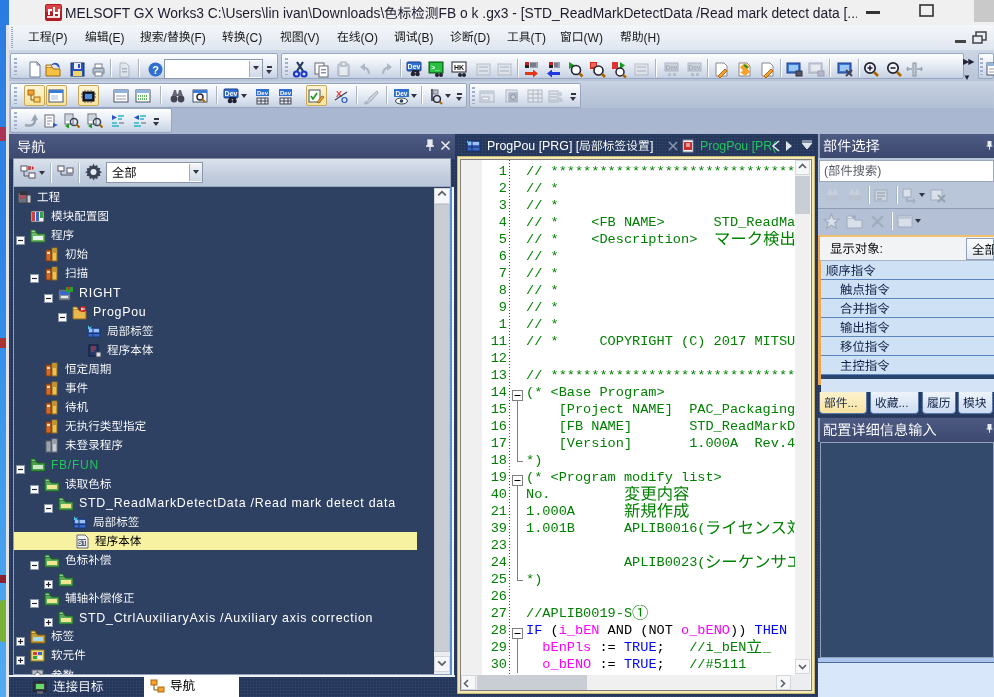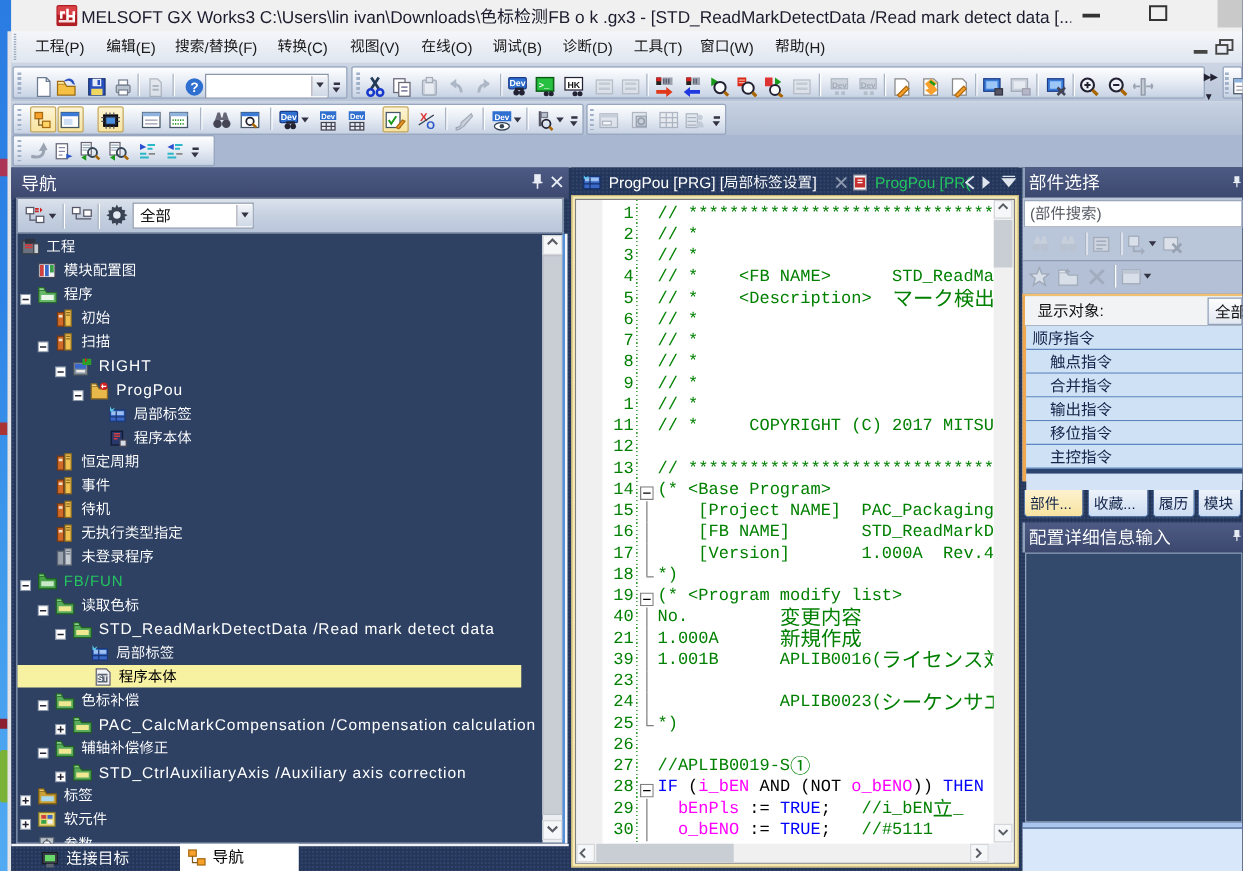--- a/index.html
+++ b/index.html
@@ -959,23 +959,20 @@
     <div style="position:absolute;left:44px;top:5px"><svg width="9" height="9" viewBox="0 0 9 9" style="flex:0 0 auto">
         <rect x="0.5" y="0.5" width="8" height="8" fill="#fff" stroke="#8a97ab"></rect>
         <path d="M2 4.5h5" stroke="#223" stroke-width="1.2"></path>
         <path d="M4.5 2v5" stroke="#223" stroke-width="1.2"></path>
       </svg></div>
     <div style="position:absolute;left:58px;top:2px"><svg width="16" height="15" viewBox="0 0 16 15" style="flex:0 0 auto">
         <path d="M1 4h5l1.5 2H15v8H1z" fill="#5aaa5c" stroke="#206022"></path>
         <path d="M1 4V2h4l1 2" fill="#88d08a" stroke="#206022"></path>
         <rect x="3" y="8" width="10" height="4" fill="#f0e890"></rect>
       </svg></div>
-    <div class="fx" style="position:absolute;left:79px;top:0;height:19px">
-      <span style="font-size:12.4px;color:#fff;white-space:pre;letter-spacing:0.75px">PAC_CalcMarkCompensation /Compensation calculation</span>
-    </div>
   </div>
 <div style="position:absolute;left:0px;top:589.1px;width:434px;height:19.1px;overflow:hidden">
     <div style="position:absolute;left:30px;top:5px"><svg width="9" height="9" viewBox="0 0 9 9" style="flex:0 0 auto">
         <rect x="0.5" y="0.5" width="8" height="8" fill="#fff" stroke="#8a97ab"></rect>
         <path d="M2 4.5h5" stroke="#223" stroke-width="1.2"></path>
       </svg></div>
     <div style="position:absolute;left:44px;top:2px"><svg width="16" height="15" viewBox="0 0 16 15" style="flex:0 0 auto">
         <path d="M1 4h5l1.5 2H15v8H1z" fill="#5aaa5c" stroke="#206022"></path>
         <path d="M1 4V2h4l1 2" fill="#88d08a" stroke="#206022"></path>
         <rect x="3" y="8" width="10" height="4" fill="#f0e890"></rect>

